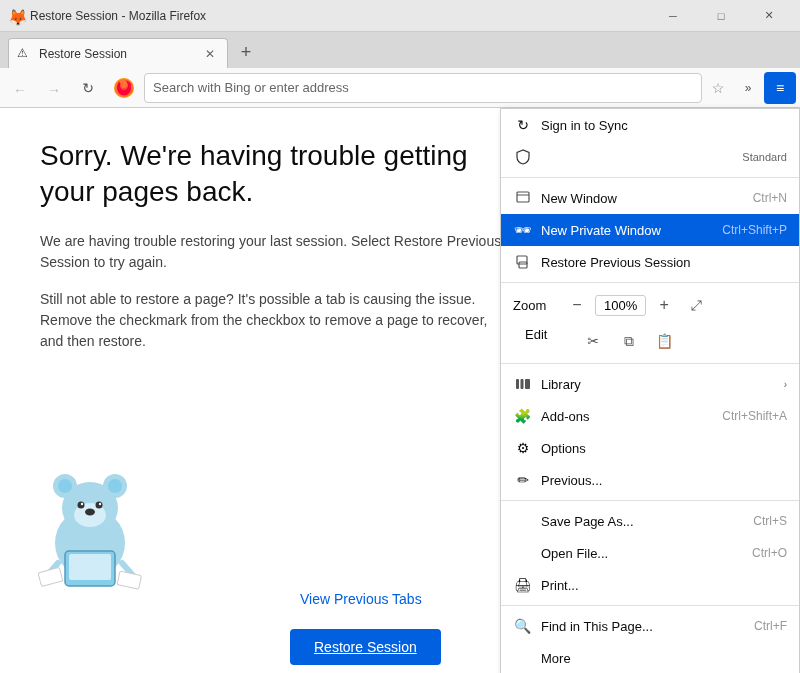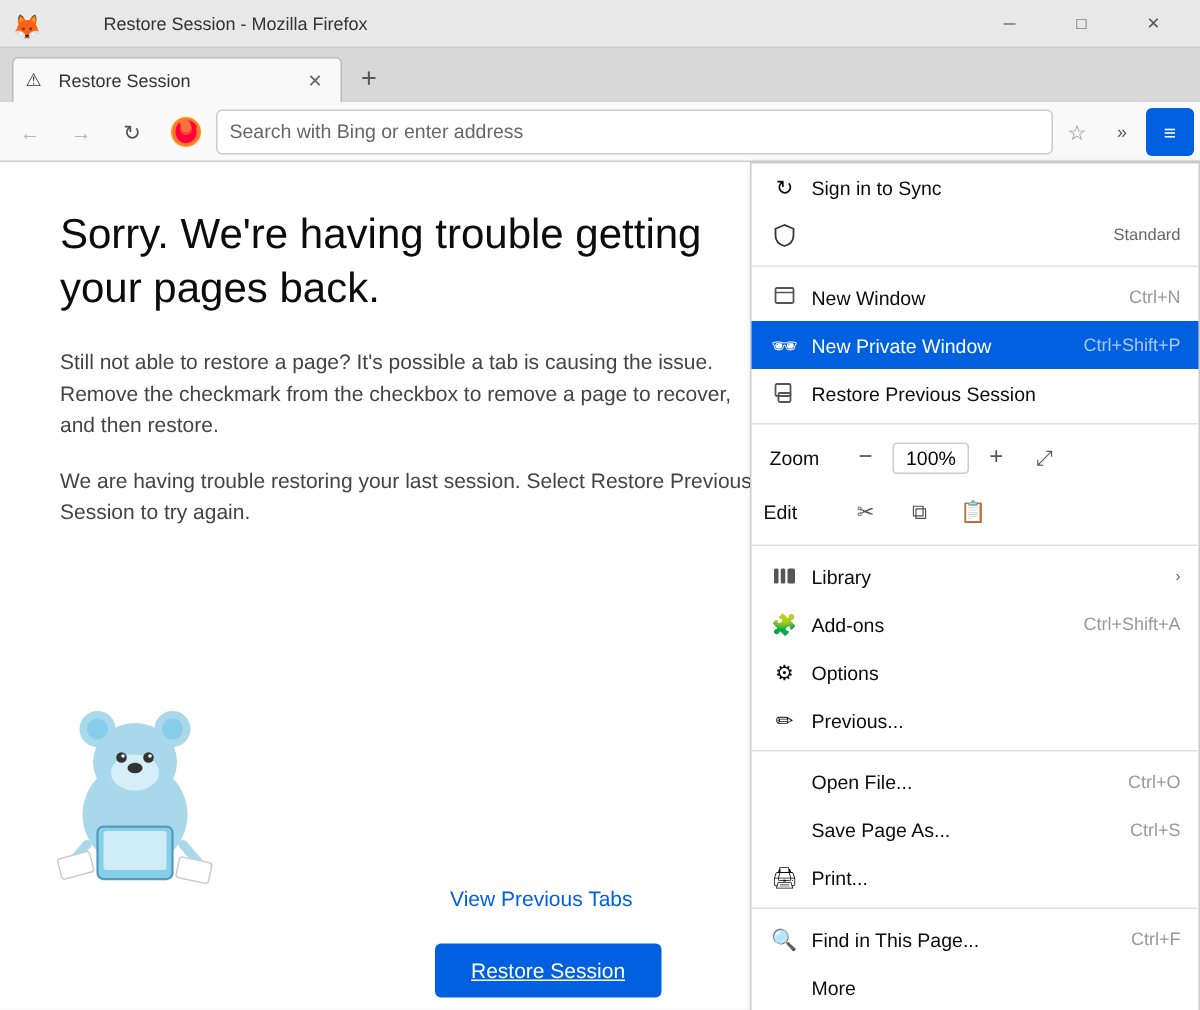--- a/index.html
+++ b/index.html
@@ -8,21 +8,21 @@
     
     .title-bar {
       height: 32px;
       background: #e8e8e8;
       display: flex;
       align-items: center;
       padding: 0 8px;
       border-bottom: 1px solid #ccc;
     }
     .title-bar-icon { width: 16px; height: 16px; margin-right: 6px; }
-    .title-bar-text { font-size: 12px; color: #333; flex: 1; margin-left: 39px; }
+    .title-bar-text { font-size: 12px; color: #333; flex: 1; }
     .title-bar-controls { display: flex; gap: 2px; }
     .title-bar-btn {
       width: 46px; height: 32px;
       display: flex; align-items: center; justify-content: center;
       font-size: 11px; cursor: pointer; background: transparent;
       border: none; color: #555;
     }
 
     
     .tab-bar {
@@ -234,22 +234,22 @@
     .zoom-expand {
       width: 28px; height: 28px;
       display: flex; align-items: center; justify-content: center;
       cursor: pointer; font-size: 14px; color: #555;
       margin-left: 4px;
     }
 
     
     .edit-row {
       display: flex;
-      align-items: center;
-      padding: 4px 8px;
+      align-items: flex-start;
+      padding: 4px 24px;
       min-height: 36px;
     }
     .edit-label { font-size: 13px; color: #0c0c0d; flex: 0 0 50px; }
     .edit-btn {
       width: 36px; height: 28px;
       display: flex; align-items: center; justify-content: center;
       cursor: pointer; border-radius: 4px; font-size: 14px; color: #555;
       border: none; background: transparent;
     }
 
@@ -303,22 +303,22 @@
   <span class="bookmark-btn">☆</span>
   <span class="overflow-btn">»</span>
   <div class="menu-btn">
     <span>≡</span>
   </div>
 </div>
 
 <div class="page-content">
   <div class="page-inner">
     <h1 class="error-heading">Sorry. We're having trouble getting your pages back.</h1>
+    <p class="error-text">We are having trouble restoring your last session. Select Restore Previous Session to try again.</p>
     <p class="error-text">Still not able to restore a page? It's possible a tab is causing the issue. Remove the checkmark from the checkbox to remove a page to recover, and then restore.</p>
-    <p class="error-text">We are having trouble restoring your last session. Select Restore Previous Session to try again.</p>
   </div>
 
   <div class="bear-container">
     <svg viewBox="0 0 120 140" xmlns="http://www.w3.org/2000/svg">
 
       <ellipse cx="60" cy="90" rx="35" ry="35" fill="#a8d8ea"></ellipse>
 
       <ellipse cx="60" cy="55" rx="28" ry="26" fill="#a8d8ea"></ellipse>
 
       <circle cx="35" cy="33" r="12" fill="#a8d8ea"></circle>
@@ -434,28 +434,28 @@
   </div>
 
   <div class="menu-item">
     <span class="menu-item-icon">✏</span>
     <span class="menu-item-label">Previous...</span>
   </div>
   <div class="menu-separator"></div>
 
   <div class="menu-item">
     <span class="menu-item-icon"></span>
+    <span class="menu-item-label">Save Page As...</span>
+    <span class="menu-shortcut">Ctrl+S</span>
+  </div>
+
+  <div class="menu-item">
+    <span class="menu-item-icon"></span>
     <span class="menu-item-label">Open File...</span>
     <span class="menu-shortcut">Ctrl+O</span>
-  </div>
-
-  <div class="menu-item">
-    <span class="menu-item-icon"></span>
-    <span class="menu-item-label">Save Page As...</span>
-    <span class="menu-shortcut">Ctrl+S</span>
   </div>
 
   <div class="menu-item">
     <span class="menu-item-icon">🖨</span>
     <span class="menu-item-label">Print...</span>
   </div>
   <div class="menu-separator"></div>
 
   <div class="menu-item">
     <span class="menu-item-icon">🔍</span>

